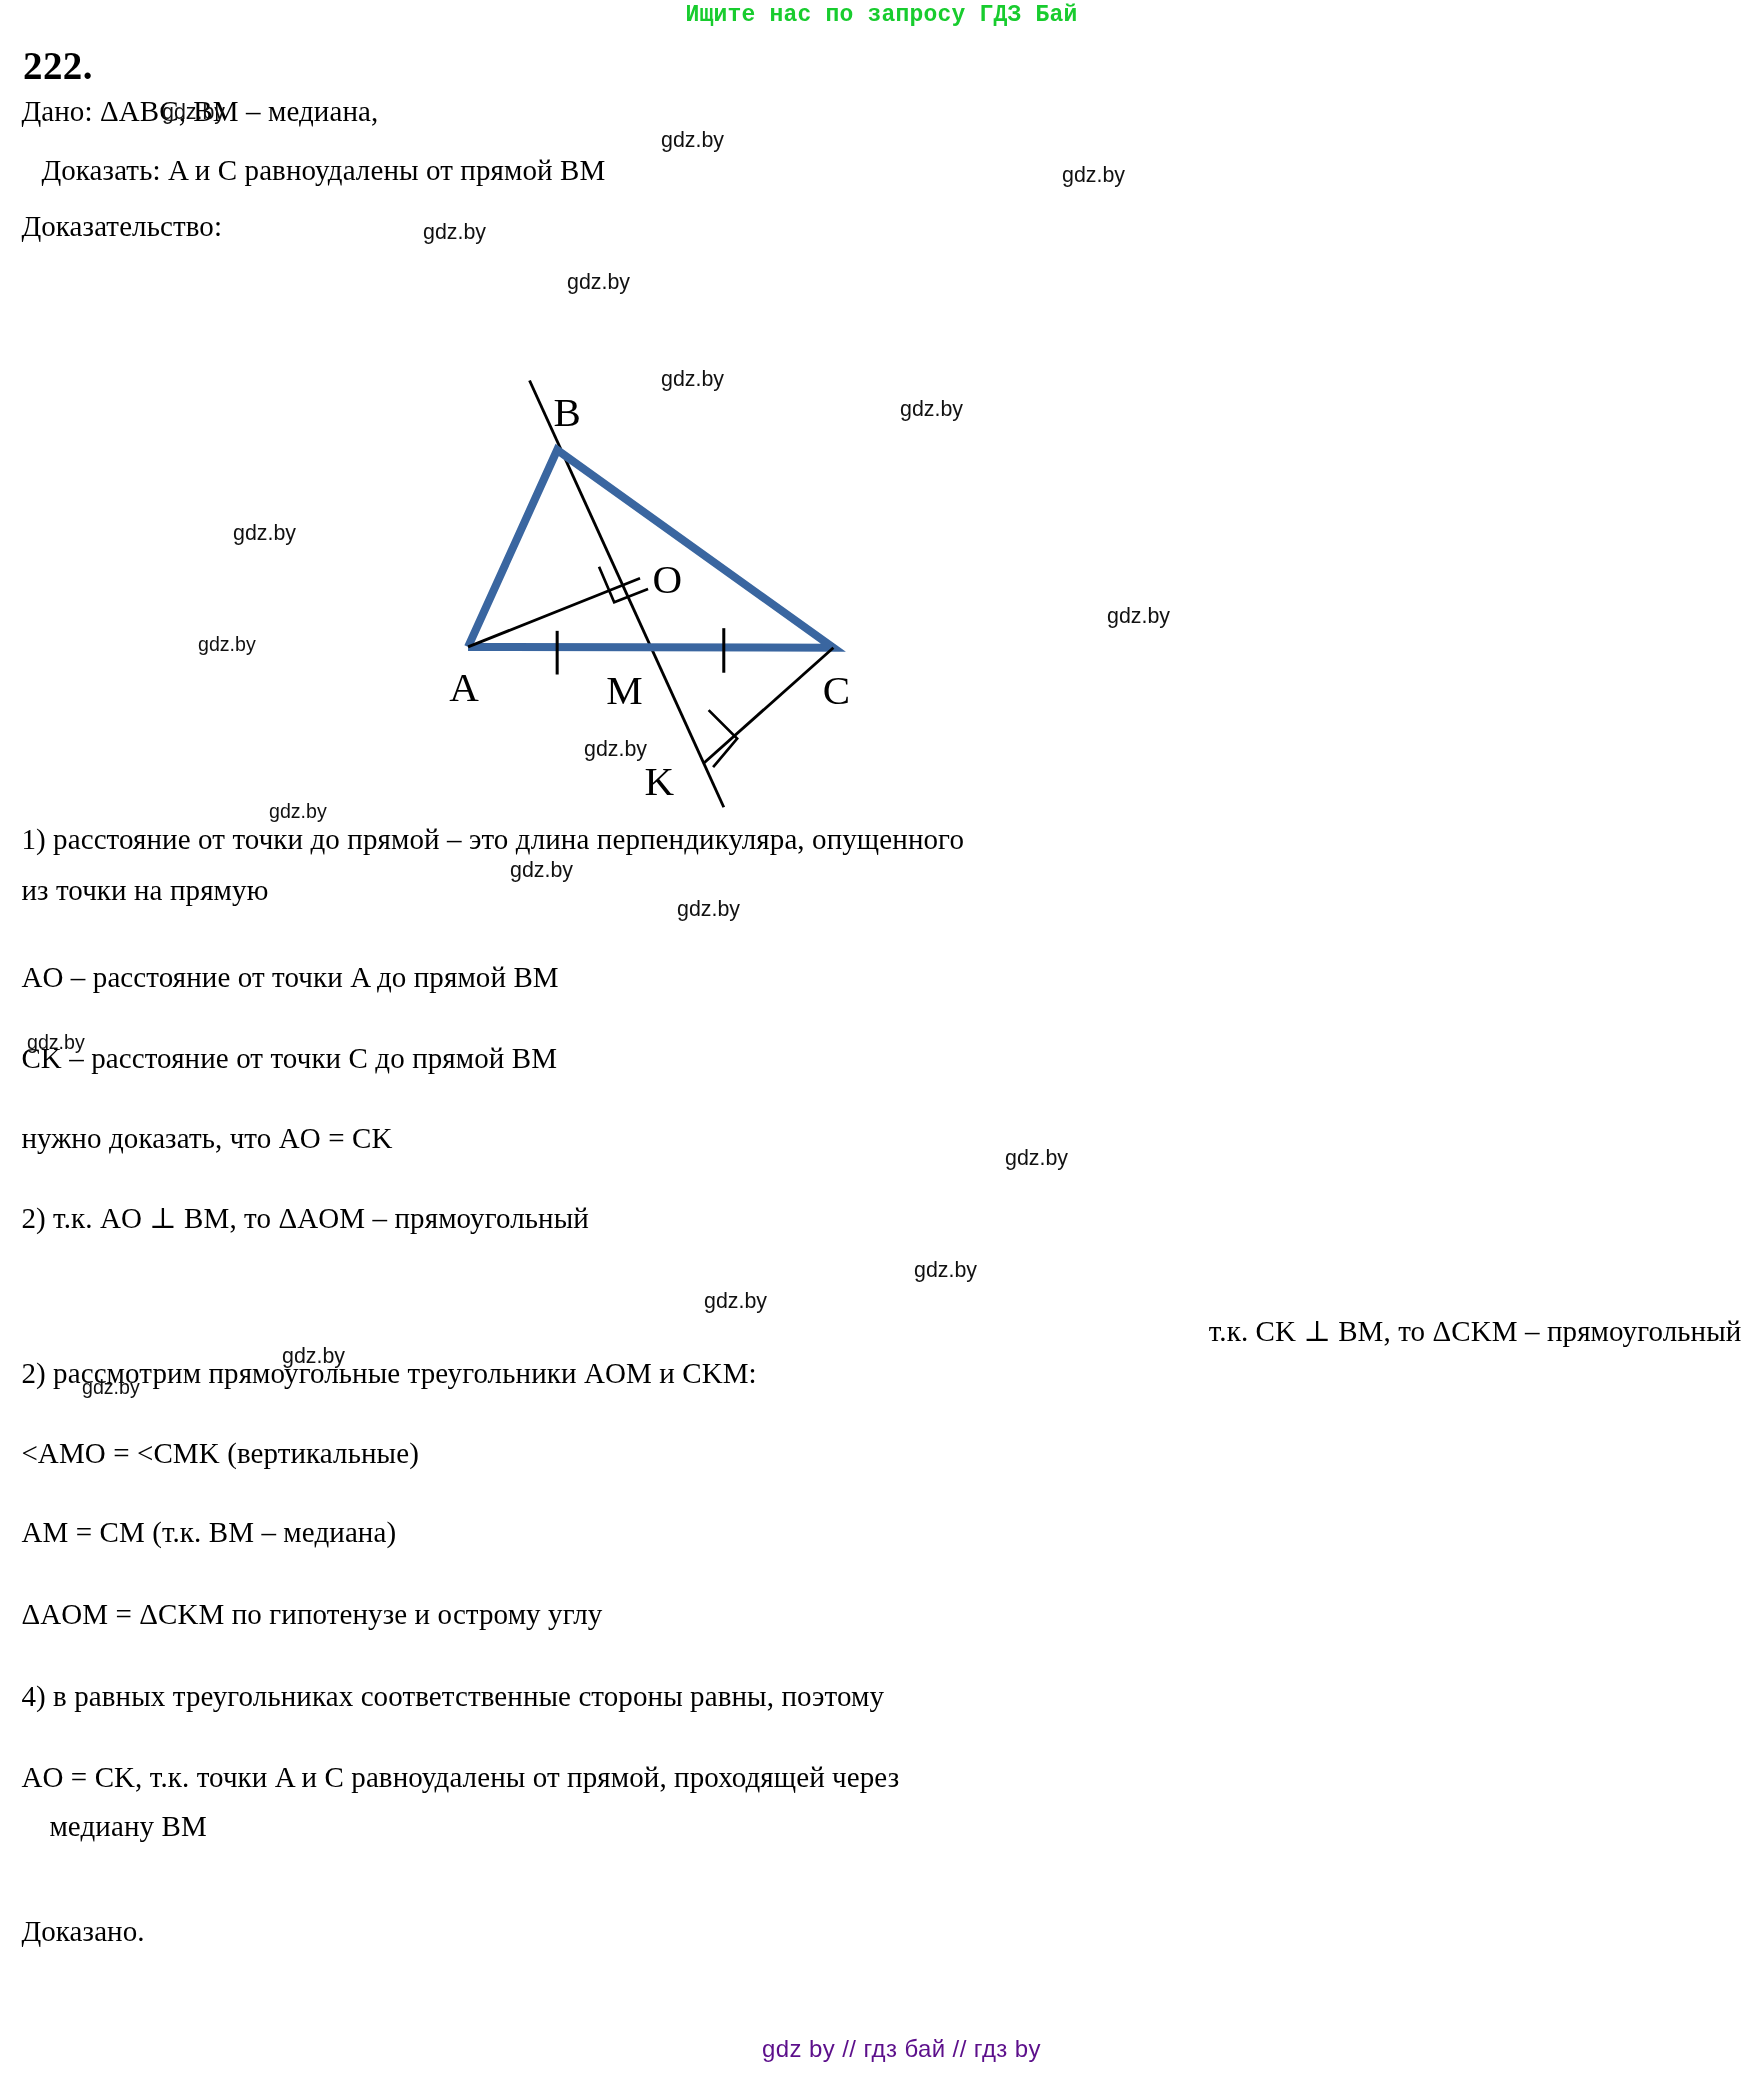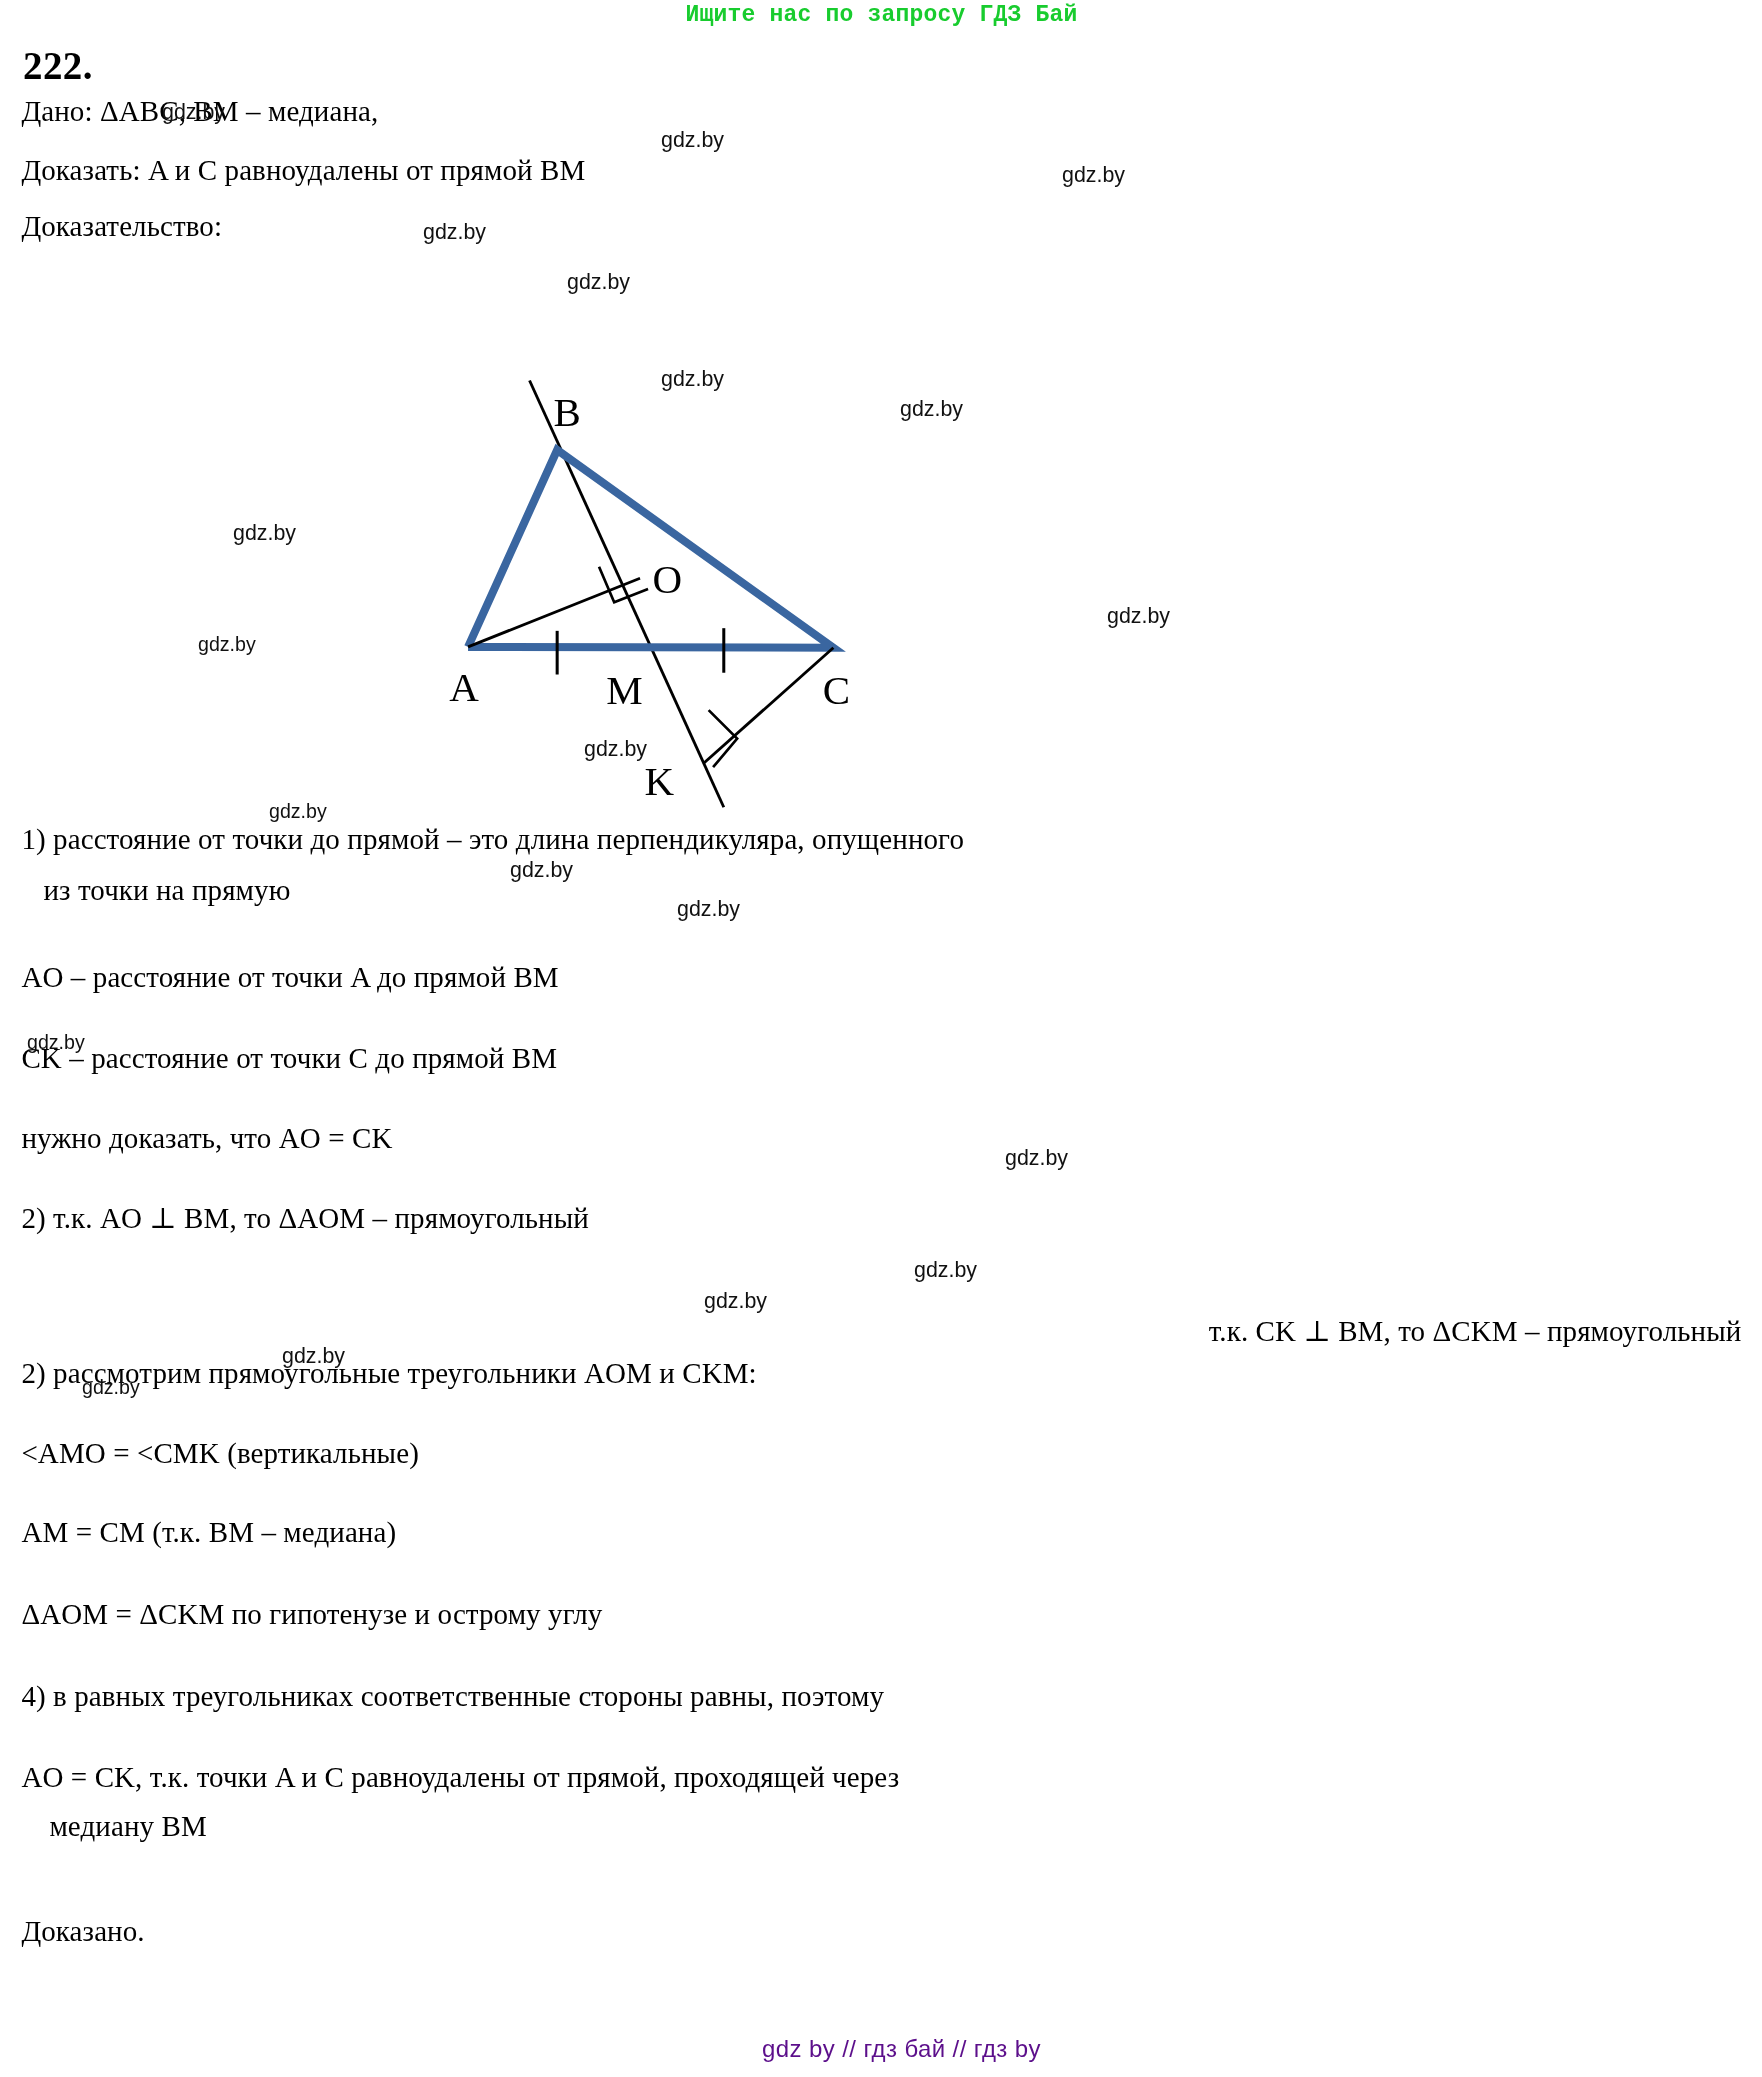--- a/index.html
+++ b/index.html
@@ -93,21 +93,21 @@
 </style>
 </head>
 <body>
 
 <div class="promo" style="color: rgb(24, 204, 46);">Ищите нас по запросу ГДЗ Бай</div>
 
 <div class="ex-number">222.</div>
 
 <div class="line" style="top:94px;">Дано: ΔABC, BM – медиана,</div>
 
-<div class="line" style="top:153px;">Доказать: A и C равноудалены от прямой BM</div>
+<div class="line" style="top:153px;margin-left:20px;">Доказать: A и C равноудалены от прямой BM</div>
 
 <div class="line" style="top:209px;">Доказательство:</div>
 
 <div class="figure" style="left:0; top:0; width:1763px; height:2077px; position:absolute; pointer-events:none;">
   <svg class="geom" width="1763" height="2077" viewBox="0 0 1978 2331">
 
     <line x1="594" y1="427" x2="812" y2="906" stroke="#000000" stroke-width="3.2"></line>
 
     <polyline points="525,726 625,505 935,727 525,726" fill="none" stroke="#3a66a0" stroke-width="9" stroke-linejoin="miter"></polyline>
 
@@ -127,21 +127,21 @@
     <text class="geom-label" x="732" y="666">O</text>
     <text class="geom-label" x="504" y="787">A</text>
     <text class="geom-label" x="680" y="790">M</text>
     <text class="geom-label" x="923" y="790">C</text>
     <text class="geom-label" x="723" y="892">K</text>
   </svg>
 </div>
 
 <div class="line wide" style="top:822px;">1) расстояние от точки до прямой – это длина перпендикуляра, опущенного</div>
 
-<div class="line wide" style="top:873px;margin-left:22px;">из точки на прямую</div>
+<div class="line wide" style="top:873px;">из точки на прямую</div>
 
 <div class="line wide" style="top:960px;">AO – расстояние от точки A до прямой BM</div>
 
 <div class="line wide" style="top:1041px;">CK – расстояние от точки C до прямой BM</div>
 
 <div class="line wide" style="top:1121px;">нужно доказать, что AO = CK</div>
 
 <div class="line wide" style="top:1201px;">2) т.к. AO ⊥ BM, то ΔAOM – прямоугольный</div>
 
 <div class="line wide" style="top:1314px;text-align:right;">т.к. CK ⊥ BM, то ΔCKM – прямоугольный</div>

